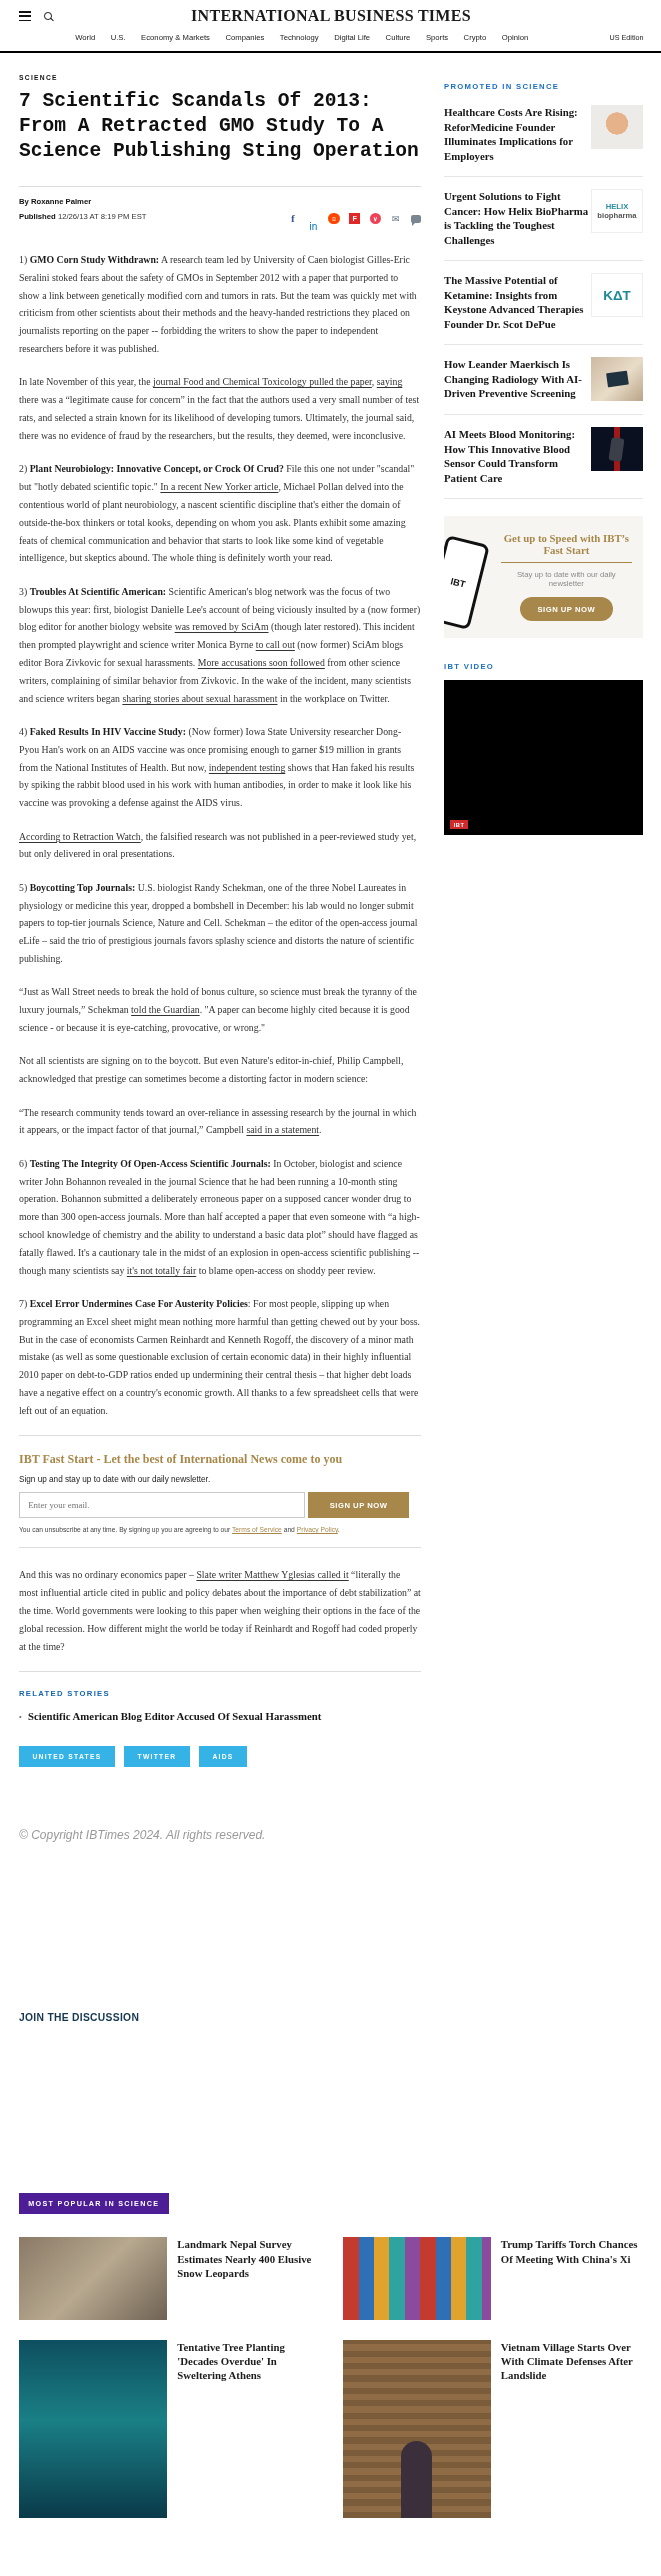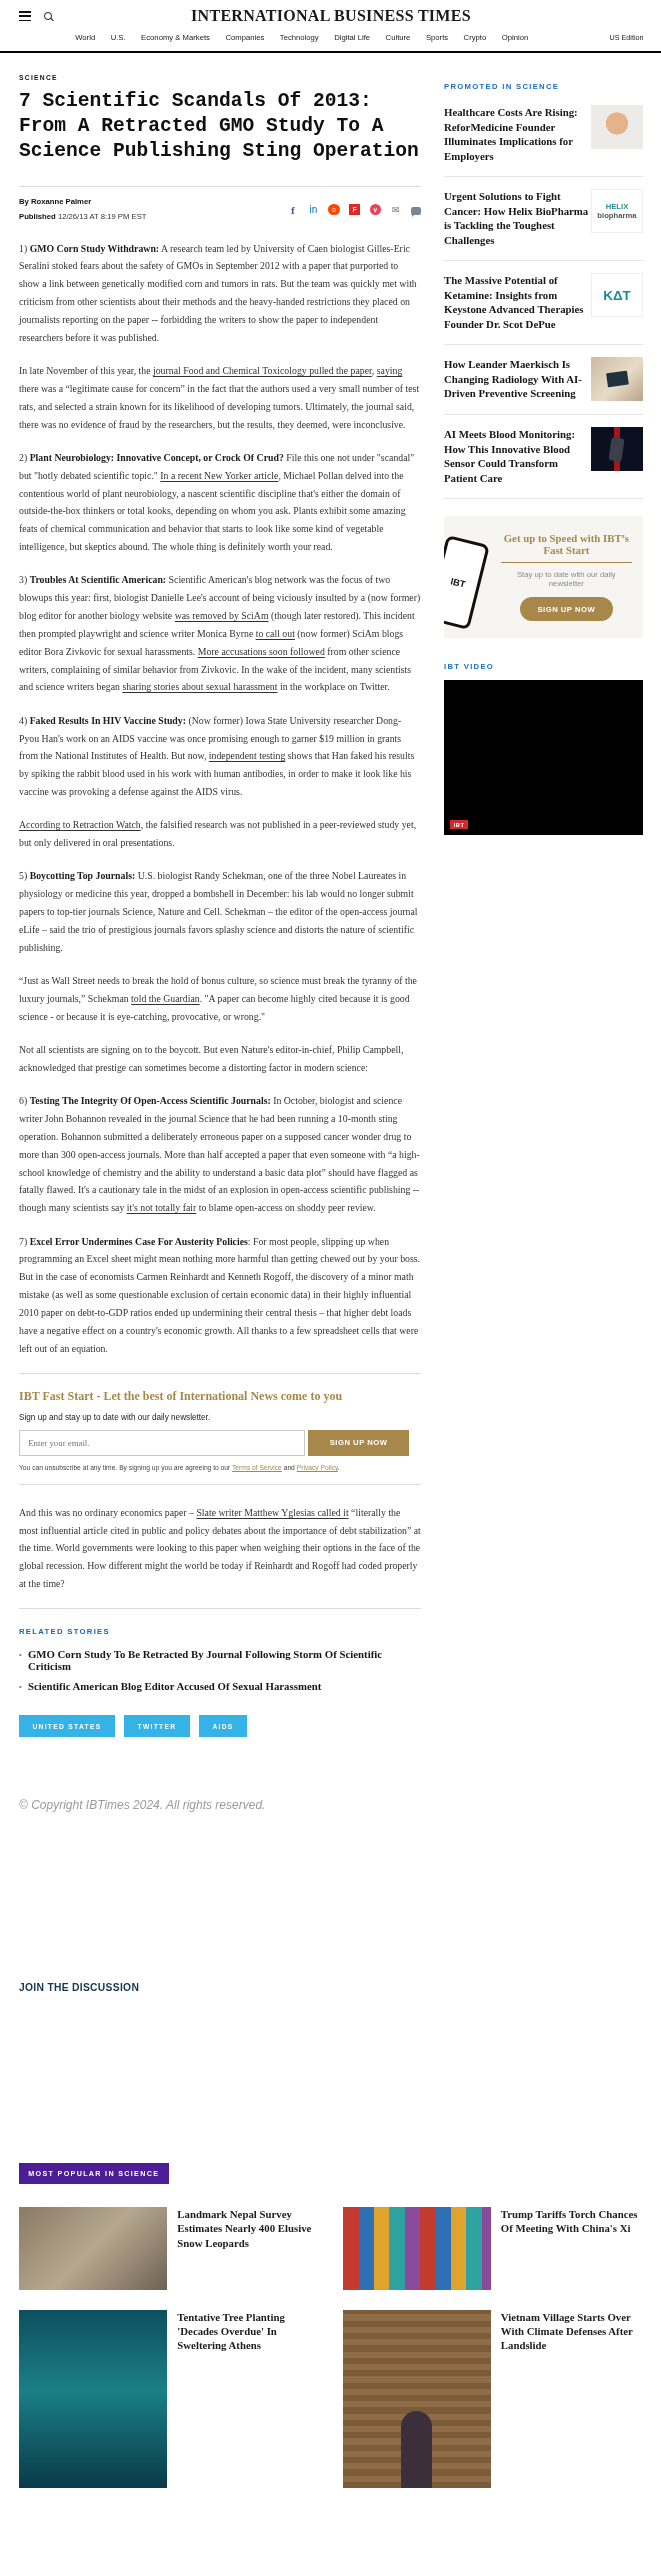--- a/index.html
+++ b/index.html
@@ -26,21 +26,21 @@
   .category { font-weight:bold; font-size:6.7px; letter-spacing:1.3px; color:#111; }
   h1.headline { font-family:Liberation Mono, monospace; font-weight:bold; font-size:19.6px; line-height:1.27; color:#0f0f0f; margin:8.2px 0 21.6px; }
   .thin-rule { border:none; border-top:0.5px solid #ddd; }
   .byline-row { display:flex; justify-content:space-between; align-items:flex-start; padding-top:10.3px; margin-bottom:18.5px; }
   .byline-name { font-weight:bold; font-size:7.7px; color:#111; }
   .published { font-size:7.7px; color:#333; margin-top:6.2px; }
   .published b { color:#111; }
   .share-row { display:flex; gap:9.3px; align-items:center; padding-top:7.2px; }
   .share { display:inline-flex; align-items:center; justify-content:center; width:11.3px; height:11.3px; cursor:pointer; }
   .share-facebook { color:#3b5998; font-family:"Liberation Serif", serif; font-weight:bold; font-size:11.3px; }
-  .share-linkedin { color:#0077b5; font-weight:normal; font-size:10px; }
+  .share-linkedin { color:#0077b5; font-weight:normal; font-size:10px;margin-top:17px; }
   .share-reddit  { background:#ff4500; color:#fff; border-radius:50%; font-size:6.7px; }
   .share-flipboard { background:#e12828; color:#fff; font-weight:bold; font-size:7.2px; }
   .share-pocket { background:#ef4056; color:#fff; border-radius:50%; font-weight:bold; font-size:6.2px; }
   .share-email { color:#6b7b8a; font-size:9.3px; }
   .share-comment { background:#7a8691; border-radius:2.1px; width:10.3px; height:7.7px; position:relative; margin-top:2.1px; }
   .share-comment::after { content:""; position:absolute; left:1.5px; bottom:-2.6px; border:2.6px solid transparent; border-top-color:#7a8691; border-left-color:#7a8691; }
 
   
   .para { font-family:"Liberation Serif", serif; font-size:9.8px; line-height:1.82; color:#333; margin-bottom:15.5px; }
   .para strong { color:#1c1c1c; }
@@ -147,20 +147,21 @@
     <div id="article-body">
         <p class="para"><span>1) </span><strong>GMO Corn Study Withdrawn:</strong><span> A research team led by University of Caen biologist Gilles-Eric Seralini stoked fears about the safety of GMOs in September 2012 with a paper that purported to show a link between genetically modified corn and tumors in rats. But the team was quickly met with criticism from other scientists about their methods and the heavy-handed restrictions they placed on journalists reporting on the paper -- forbidding the writers to show the paper to independent researchers before it was published.</span></p>
         <p class="para"><span>In late November of this year, the </span><span class="lnk">journal Food and Chemical Toxicology pulled the paper</span><span>, </span><span class="lnk">saying</span><span> there was a “legitimate cause for concern” in the fact that the authors used a very small number of test rats, and selected a strain known for its likelihood of developing tumors. Ultimately, the journal said, there was no evidence of fraud by the researchers, but the results, they deemed, were inconclusive.</span></p>
         <p class="para"><span>2) </span><strong>Plant Neurobiology: Innovative Concept, or Crock Of Crud?</strong><span> File this one not under "scandal" but "hotly debated scientific topic." </span><span class="lnk">In a recent New Yorker article</span><span>, Michael Pollan delved into the contentious world of plant neurobiology, a nascent scientific discipline that's either the domain of outside-the-box thinkers or total kooks, depending on whom you ask. Plants exhibit some amazing feats of chemical communication and behavior that starts to look like some kind of vegetable intelligence, but skeptics abound. The whole thing is definitely worth your read.</span></p>
         <p class="para"><span>3) </span><strong>Troubles At Scientific American:</strong><span> Scientific American's blog network was the focus of two blowups this year: first, biologist Danielle Lee's account of being viciously insulted by a (now former) blog editor for another biology website </span><span class="lnk">was removed by SciAm</span><span> (though later restored). This incident then prompted playwright and science writer Monica Byrne </span><span class="lnk">to call out</span><span> (now former) SciAm blogs editor Bora Zivkovic for sexual harassments. </span><span class="lnk">More accusations soon followed</span><span> from other science writers, complaining of similar behavior from Zivkovic. In the wake of the incident, many scientists and science writers began </span><span class="lnk">sharing stories about sexual harassment</span><span> in the workplace on Twitter.</span></p>
         <p class="para"><span>4) </span><strong>Faked Results In HIV Vaccine Study:</strong><span> (Now former) Iowa State University researcher Dong-Pyou Han's work on an AIDS vaccine was once promising enough to garner $19 million in grants from the National Institutes of Health. But now, </span><span class="lnk">independent testing</span><span> shows that Han faked his results by spiking the rabbit blood used in his work with human antibodies, in order to make it look like his vaccine was provoking a defense against the AIDS virus.</span></p>
         <p class="para"><span class="lnk">According to Retraction Watch</span><span>, the falsified research was not published in a peer-reviewed study yet, but only delivered in oral presentations.</span></p>
         <p class="para"><span>5) </span><strong>Boycotting Top Journals:</strong><span> U.S. biologist Randy Schekman, one of the three Nobel Laureates in physiology or medicine this year, dropped a bombshell in December: his lab would no longer submit papers to top-tier journals Science, Nature and Cell. Schekman – the editor of the open-access journal eLife – said the trio of prestigious journals favors splashy science and distorts the nature of scientific publishing.</span></p>
         <p class="para"><span>“Just as Wall Street needs to break the hold of bonus culture, so science must break the tyranny of the luxury journals,” Schekman </span><span class="lnk">told the Guardian</span><span>. "A paper can become highly cited because it is good science - or because it is eye-catching, provocative, or wrong."</span></p>
         <p class="para"><span>Not all scientists are signing on to the boycott. But even Nature's editor-in-chief, Philip Campbell, acknowledged that prestige can sometimes become a distorting factor in modern science:</span></p>
+        <p class="para"><span>“The research community tends toward an over-reliance in assessing research by the journal in which it appears, or the impact factor of that journal,” Campbell </span><span class="lnk">said in a statement</span><span>.</span></p>
         <p class="para"><span>6) </span><strong>Testing The Integrity Of Open-Access Scientific Journals:</strong><span> In October, biologist and science writer John Bohannon revealed in the journal Science that he had been running a 10-month sting operation. Bohannon submitted a deliberately erroneous paper on a supposed cancer wonder drug to more than 300 open-access journals. More than half accepted a paper that even someone with “a high-school knowledge of chemistry and the ability to understand a basic data plot” should have flagged as fatally flawed. It's a cautionary tale in the midst of an explosion in open-access scientific publishing -- though many scientists say </span><span class="lnk">it's not totally fair</span><span> to blame open-access on shoddy peer review.</span></p>
         <p class="para"><span>7) </span><strong>Excel Error Undermines Case For Austerity Policies</strong><span>: For most people, slipping up when programming an Excel sheet might mean nothing more harmful than getting chewed out by your boss. But in the case of economists Carmen Reinhardt and Kenneth Rogoff, the discovery of a minor math mistake (as well as some questionable exclusion of certain economic data) in their highly influential 2010 paper on debt-to-GDP ratios ended up undermining their central thesis – that higher debt loads have a negative effect on a country's economic growth. All thanks to a few spreadsheet cells that were left out of an equation.</span></p>
       </div>
 
     <section class="newsletter">
       <div class="nl-title">IBT Fast Start - Let the best of International News come to you</div>
       <div class="nl-sub">Sign up and stay up to date with our daily newsletter.</div>
       <div class="nl-form">
         <input class="nl-input" type="text" placeholder="Enter your email." style="">
         <button class="nl-btn">SIGN UP NOW</button>
@@ -173,23 +174,20 @@
     <div id="article-body-after">
         <p class="para"><span>And this was no ordinary economics paper – </span><span class="lnk">Slate writer Matthew Yglesias called it</span><span> “literally the most influential article cited in public and policy debates about the importance of debt stabilization” at the time. World governments were looking to this paper when weighing their options in the face of the global recession. How different might the world be today if Reinhardt and Rogoff had coded properly at the time?</span></p>
       </div>
 
     <hr class="post-rule">
 
     <section>
       <div class="rel-title">RELATED STORIES</div>
       <ul class="rel-list" id="rel-list">
           <li>
-            <span class="rel-story">GMO Corn Study To Be Retracted By Journal Following Storm Of Scientific Criticism</span>
-          </li>
-          <li>
             <span class="rel-story">Scientific American Blog Editor Accused Of Sexual Harassment</span>
           </li>
         </ul>
     </section>
 
     <div class="tags" id="tag-row">
         <button class="tag">UNITED STATES</button>
         <button class="tag">TWITTER</button>
         <button class="tag">AIDS</button>
       </div>

